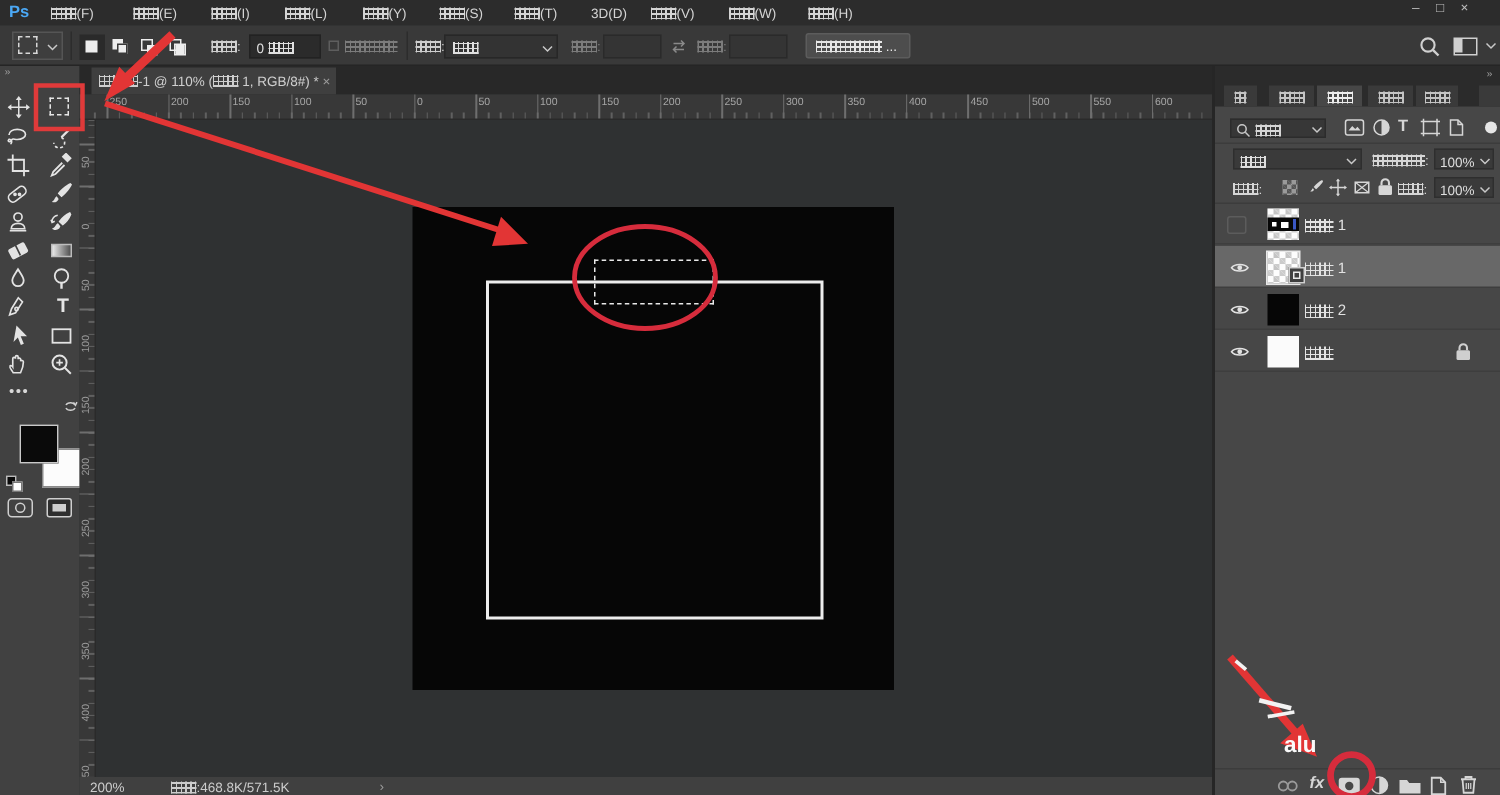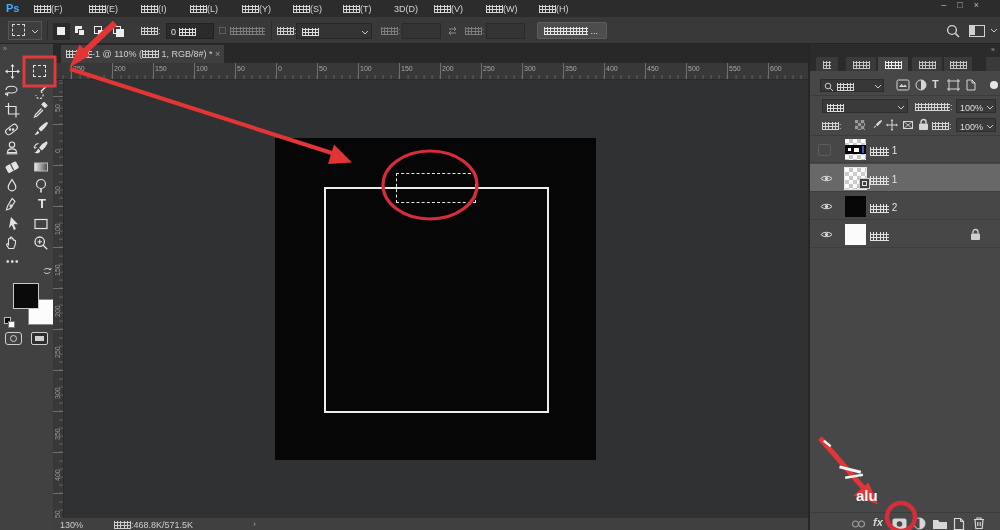--- a/index.html
+++ b/index.html
@@ -232,21 +232,21 @@
   <div class="ab" style="left:1px;top:442px;transform:rotate(-90deg);transform-origin:0 0;width:13px;text-align:left">450</div>
 </div>
 
 <div class="ab" style="left:64px;top:80px;width:744px;height:438px;background:#2f3132"></div>
 <div class="ab" style="left:275px;top:138px;width:321px;height:322px;background:#060606">
   <div class="ab" style="left:49px;top:49px;width:225px;height:226px;border:2px solid #ececec"></div>
   <div class="ab" style="left:121px;top:35px;width:80px;height:30px;border:1px dashed #e8e8e8"></div>
 </div>
 
 <div class="ab" style="left:53px;top:518px;width:755px;height:12px;background:#404040;color:#cccccc">
-  <span class="ab" style="left:7px;top:2px">130%</span>
+  <span class="ab" style="left:7px;top:2px">200%</span>
   <span class="ab" style="left:61px;top:2px"><span class="c" style="width:17px"></span>:468.8K/571.5K</span>
   <span class="ab" style="left:200px;top:1px;color:#9a9a9a">›</span>
 </div>
 
 <div class="ab" id="rpanel" style="left:810px;top:44px;width:190px;height:486px;background:#474747">
   <div class="ab" style="left:-2px;top:0;width:2px;height:486px;background:#262626"></div>
   <div class="ab" style="left:0;top:0;width:190px;height:27px;background:#2b2b2b">
     <div class="ab" style="left:181px;top:2px;color:#9a9a9a;font-size:7px;letter-spacing:-1px">»</div>
     <div class="ab" style="left:6px;top:13px;width:22px;height:14px;background:#3a3a3a;color:#c4c4c4;text-align:center;padding-top:3px"><span class="c" style="width:8px"></span></div>
     <div class="ab" style="left:36px;top:13px;width:30px;height:14px;background:#3a3a3a;color:#c4c4c4;text-align:center;padding-top:3px"><span class="c" style="width:17px"></span></div>

